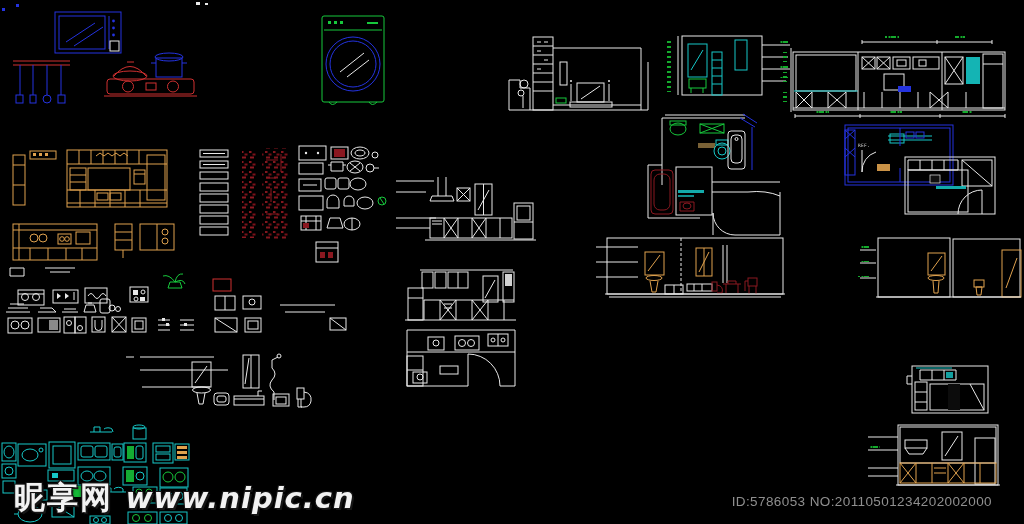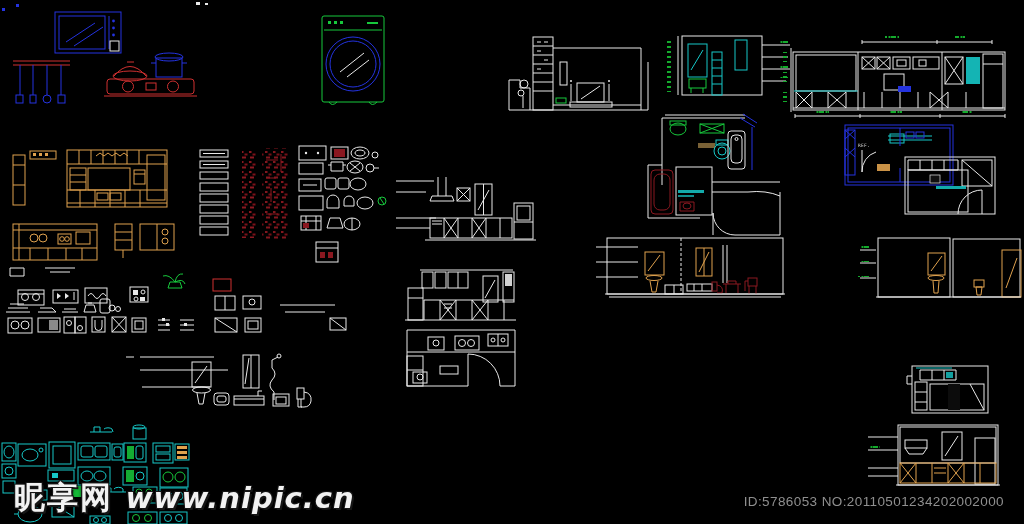--- a/index.html
+++ b/index.html
@@ -18,21 +18,21 @@
   .fb{fill:var(--blue);stroke:none}
   .fg{fill:var(--green);stroke:none}
   .fc{fill:var(--cyan);stroke:none}
   .fo{fill:var(--orange);stroke:none}
   .fd{fill:var(--dark-red);stroke:none}
   .tinyW{fill:#d8d8d8;font-size:4.5px;font-family:"DejaVu Sans Mono",monospace;letter-spacing:.3px}
   .watermark{position:absolute;left:14px;top:477px;z-index:10;
     font-weight:bold;font-size:31px;color:var(--wm,#f2f2f2);letter-spacing:2px;white-space:nowrap;
     text-shadow:2px 2px 0 #161616,-1px -1px 0 #161616,1px -1px 0 #161616,-1px 1px 0 #161616,0 0 5px rgba(0,0,0,.9);}
   .watermark .wm-url{font-style:italic;font-size:29px;letter-spacing:1px;}
-  .footer-id{position:absolute;top:494px;right:20px;z-index:10;
+  .footer-id{position:absolute;top:494px;right:32px;z-index:10;
     font-size:13.5px;color:var(--id,#8f8f8f);letter-spacing:.4px;
     font-family:"Liberation Sans",sans-serif;}
 </style>
 </head>
 <body>
 
 <div id="canvas">
 <svg width="1024" height="524" viewBox="0 0 1024 524">
   <defs>
     <pattern id="tile6" width="6" height="6" patternUnits="userSpaceOnUse">

